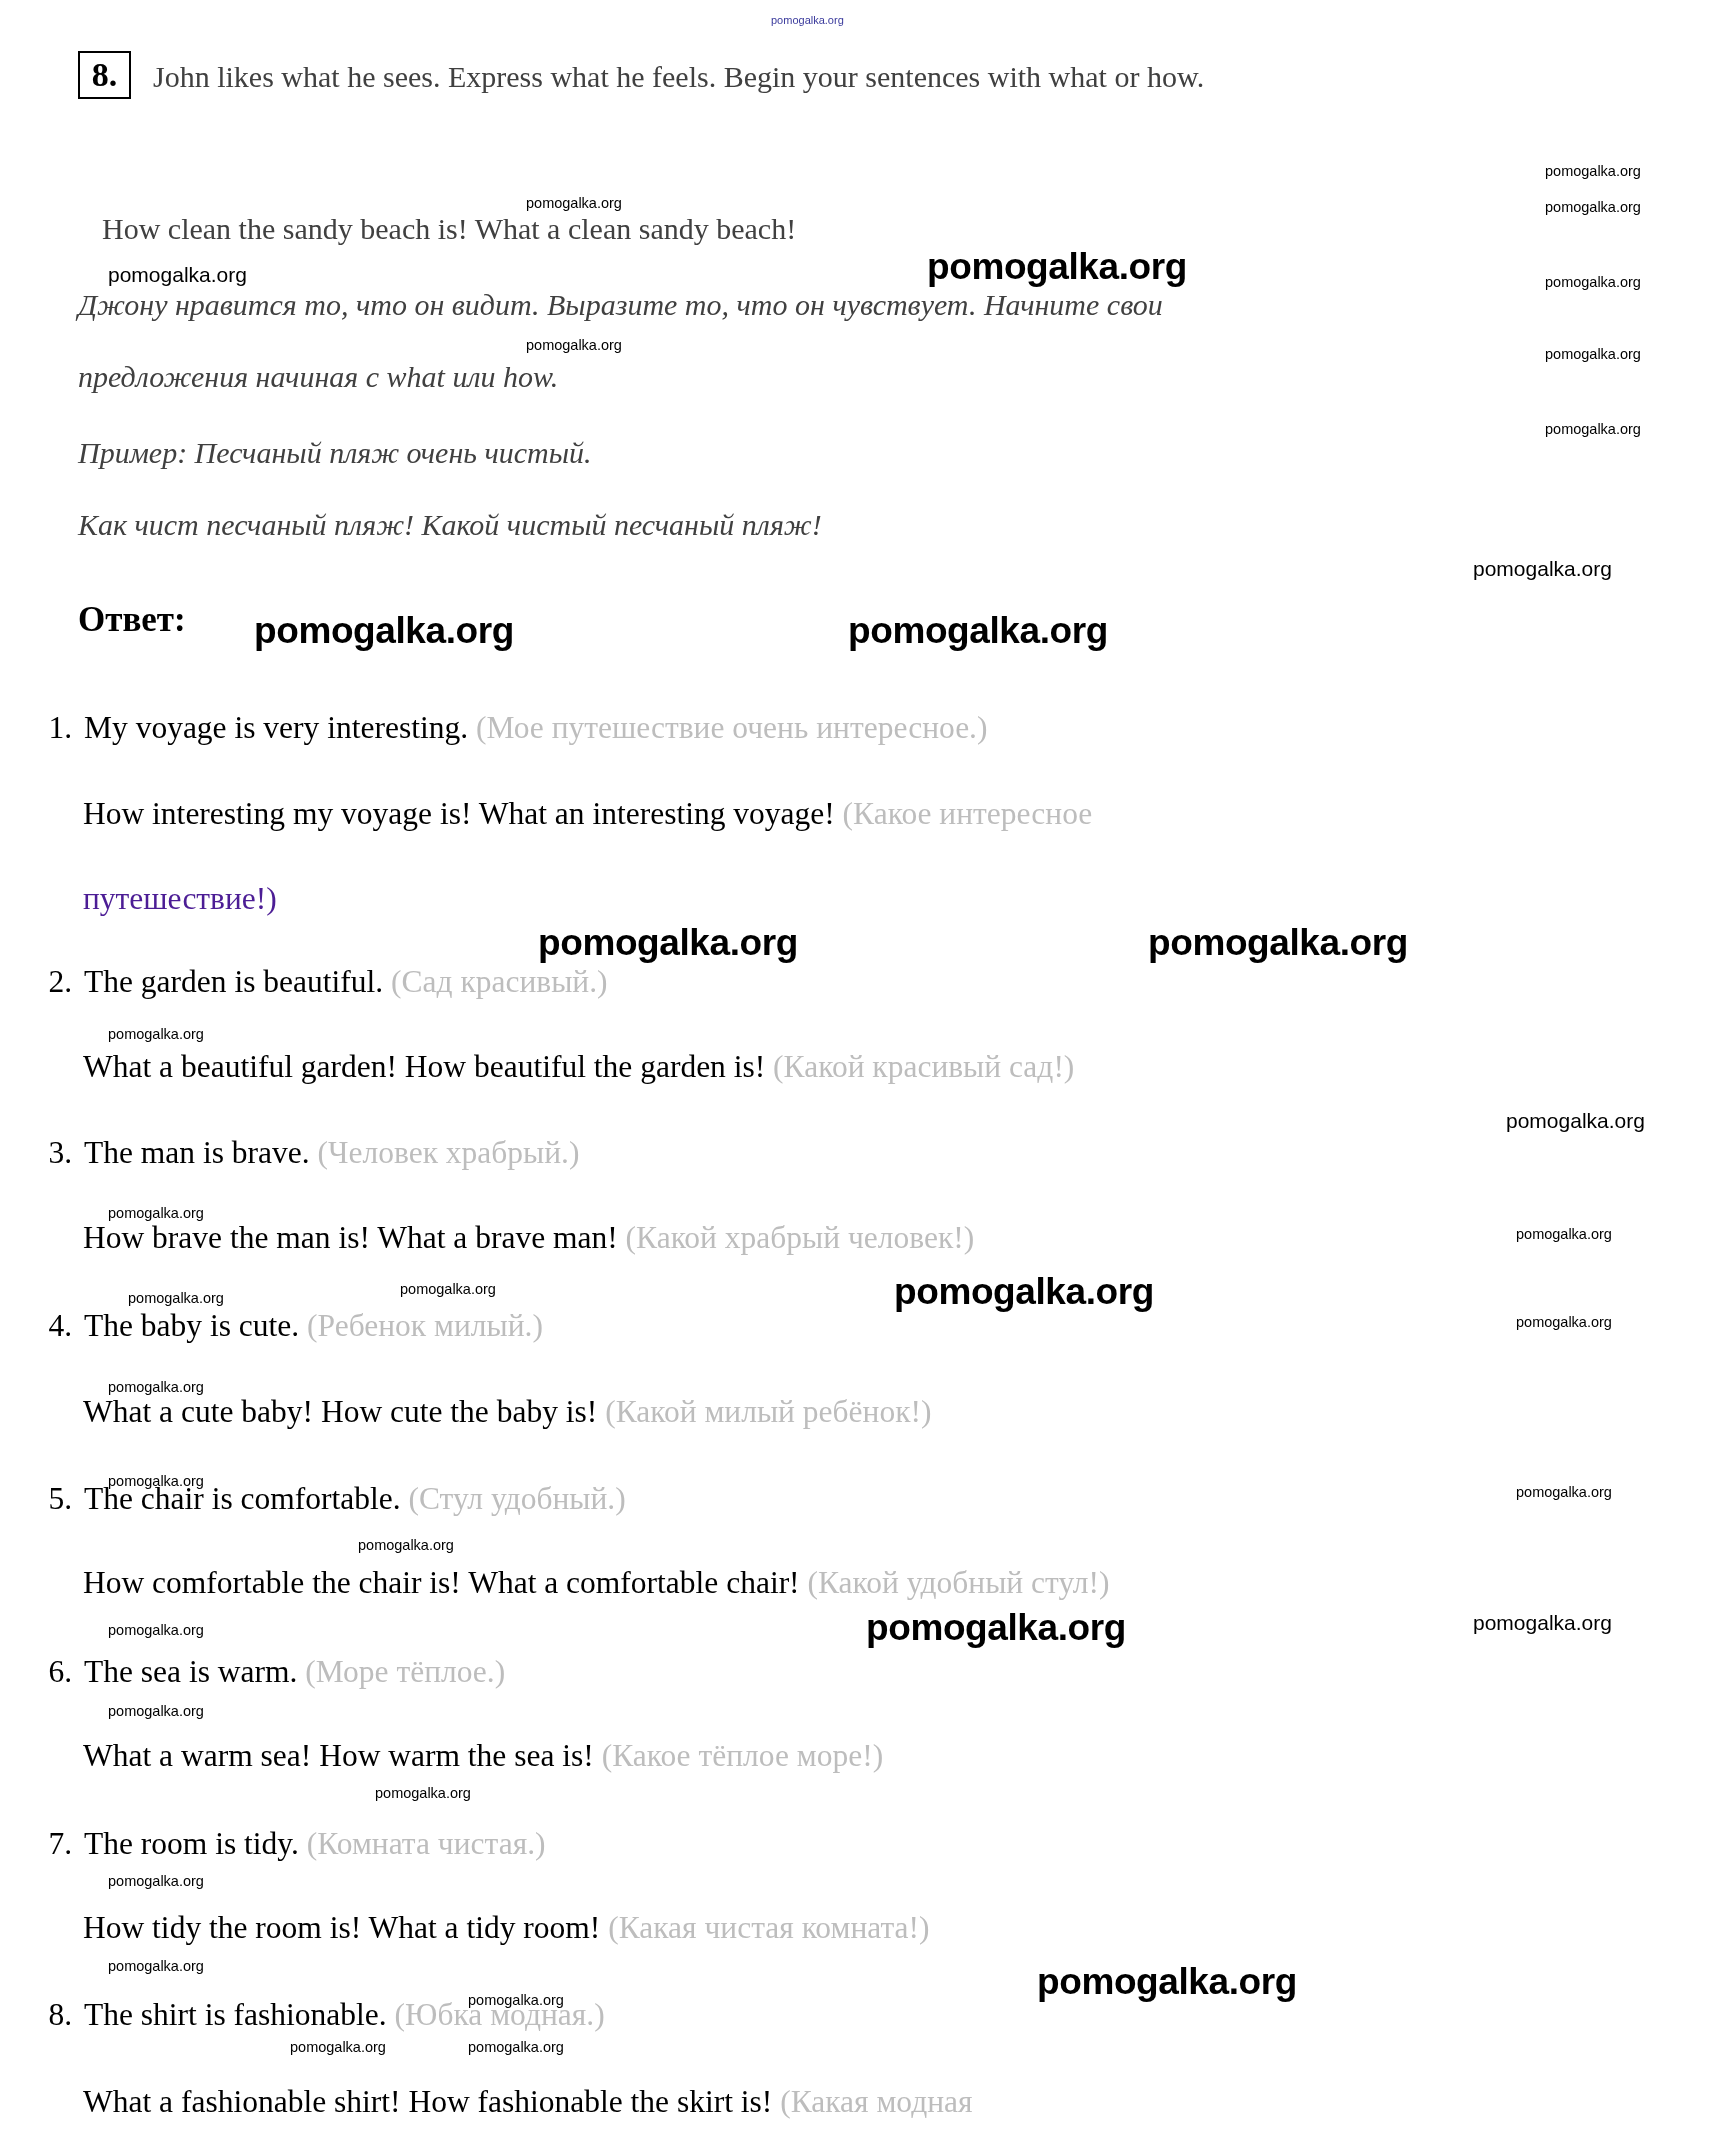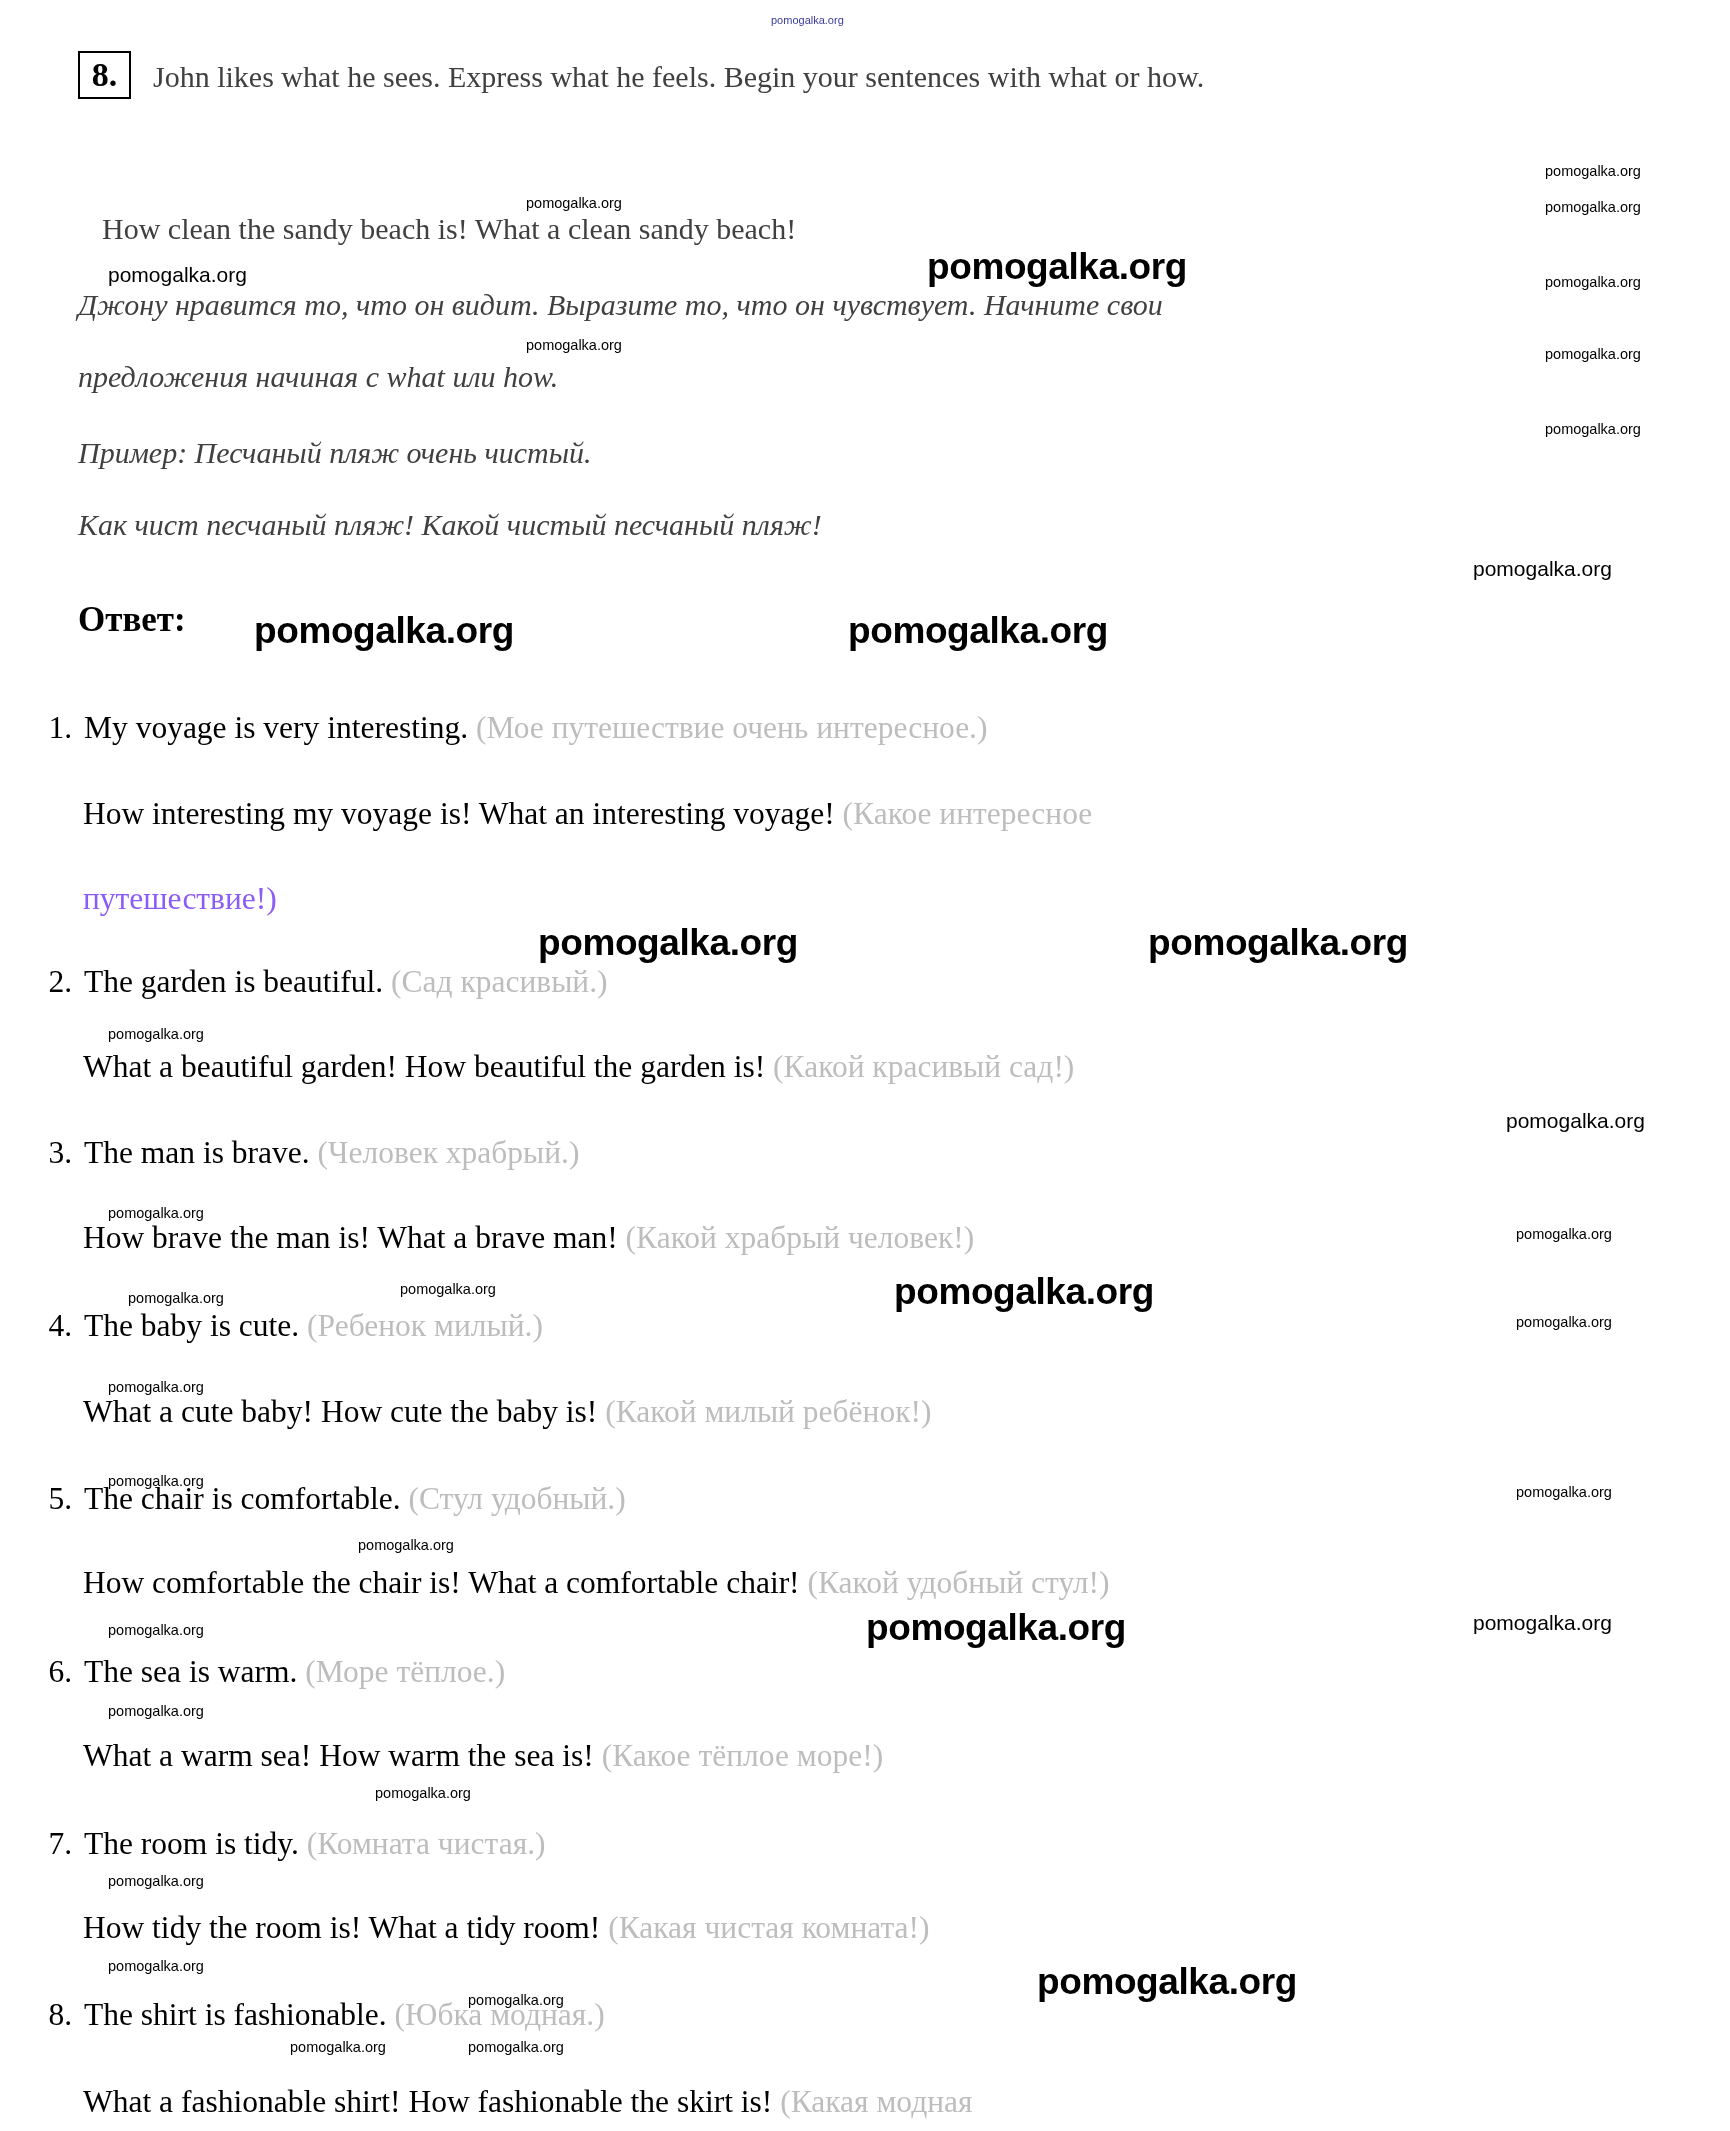--- a/index.html
+++ b/index.html
@@ -104,21 +104,21 @@
     color: #000;
   }
   .ru {
     color: #bdbdbd;
   }
   .cont {
     position: absolute;
     left: 83px;
     white-space: nowrap;
     font-size: 31.5px;
-    color: #8b5cf6;
+    color: #4c1d95;
   }
 </style>
 </head>
 <body>
 
 <div id="sheet">
 
   <div class="wm tiny" style="left:771px;top:1.7px;">pomogalka.org</div>
 
   <div class="task-num">8.</div>

